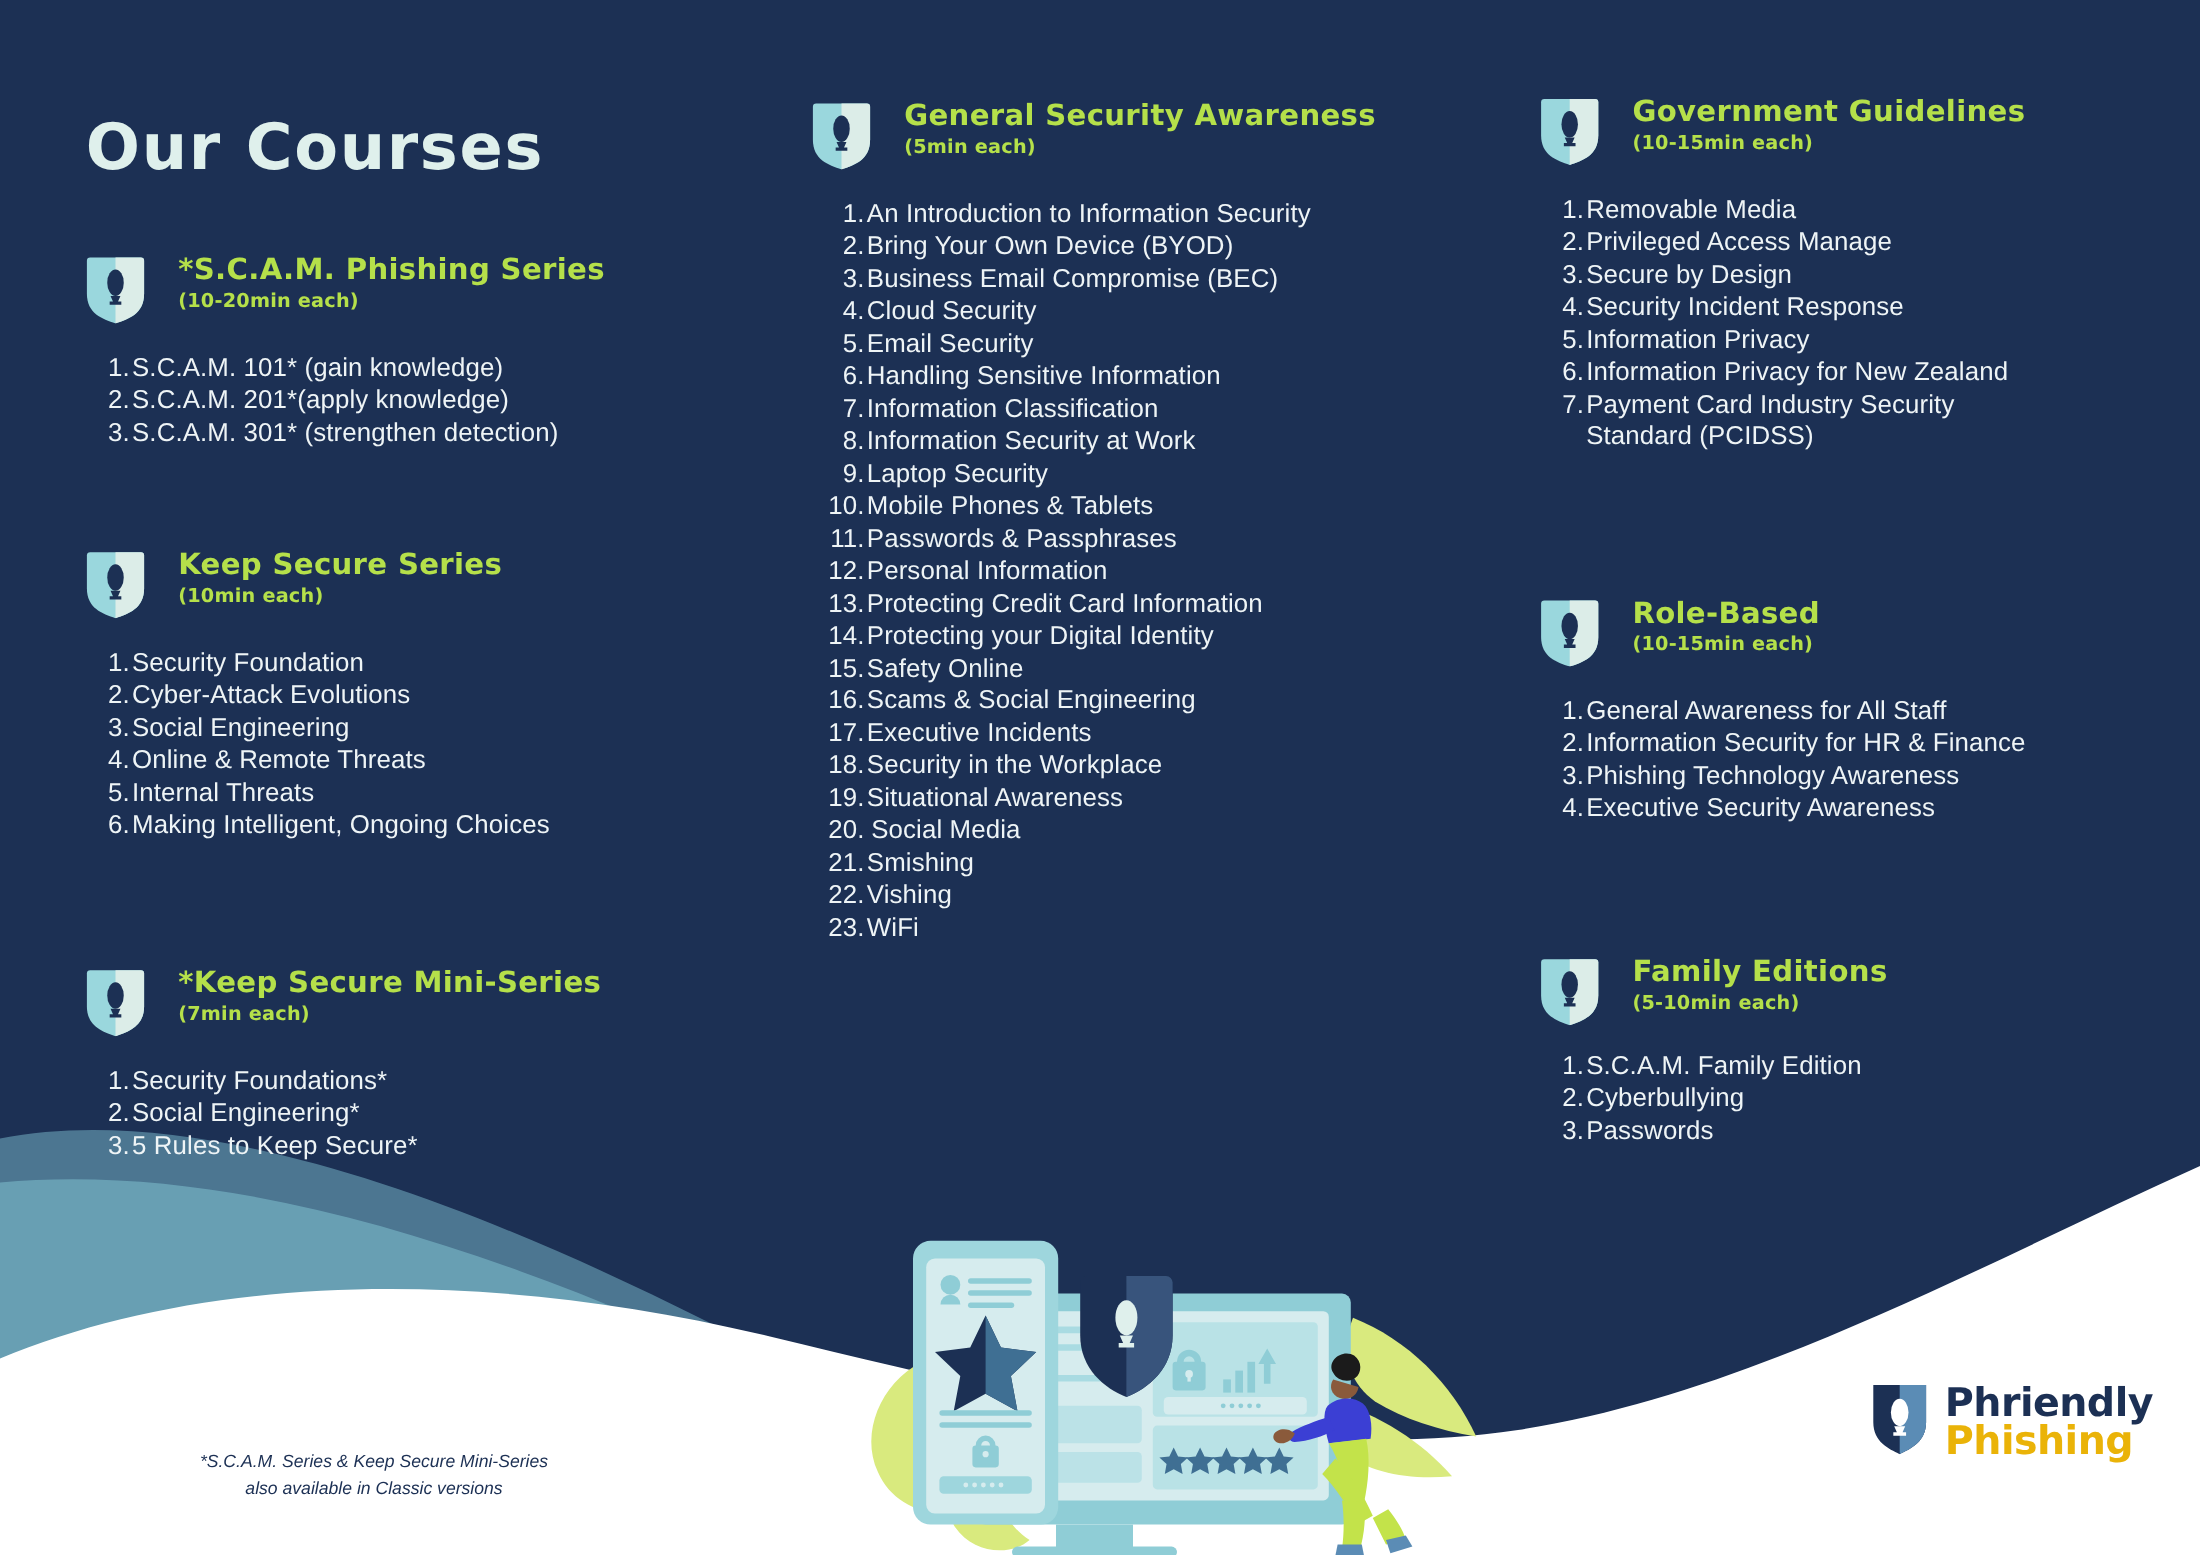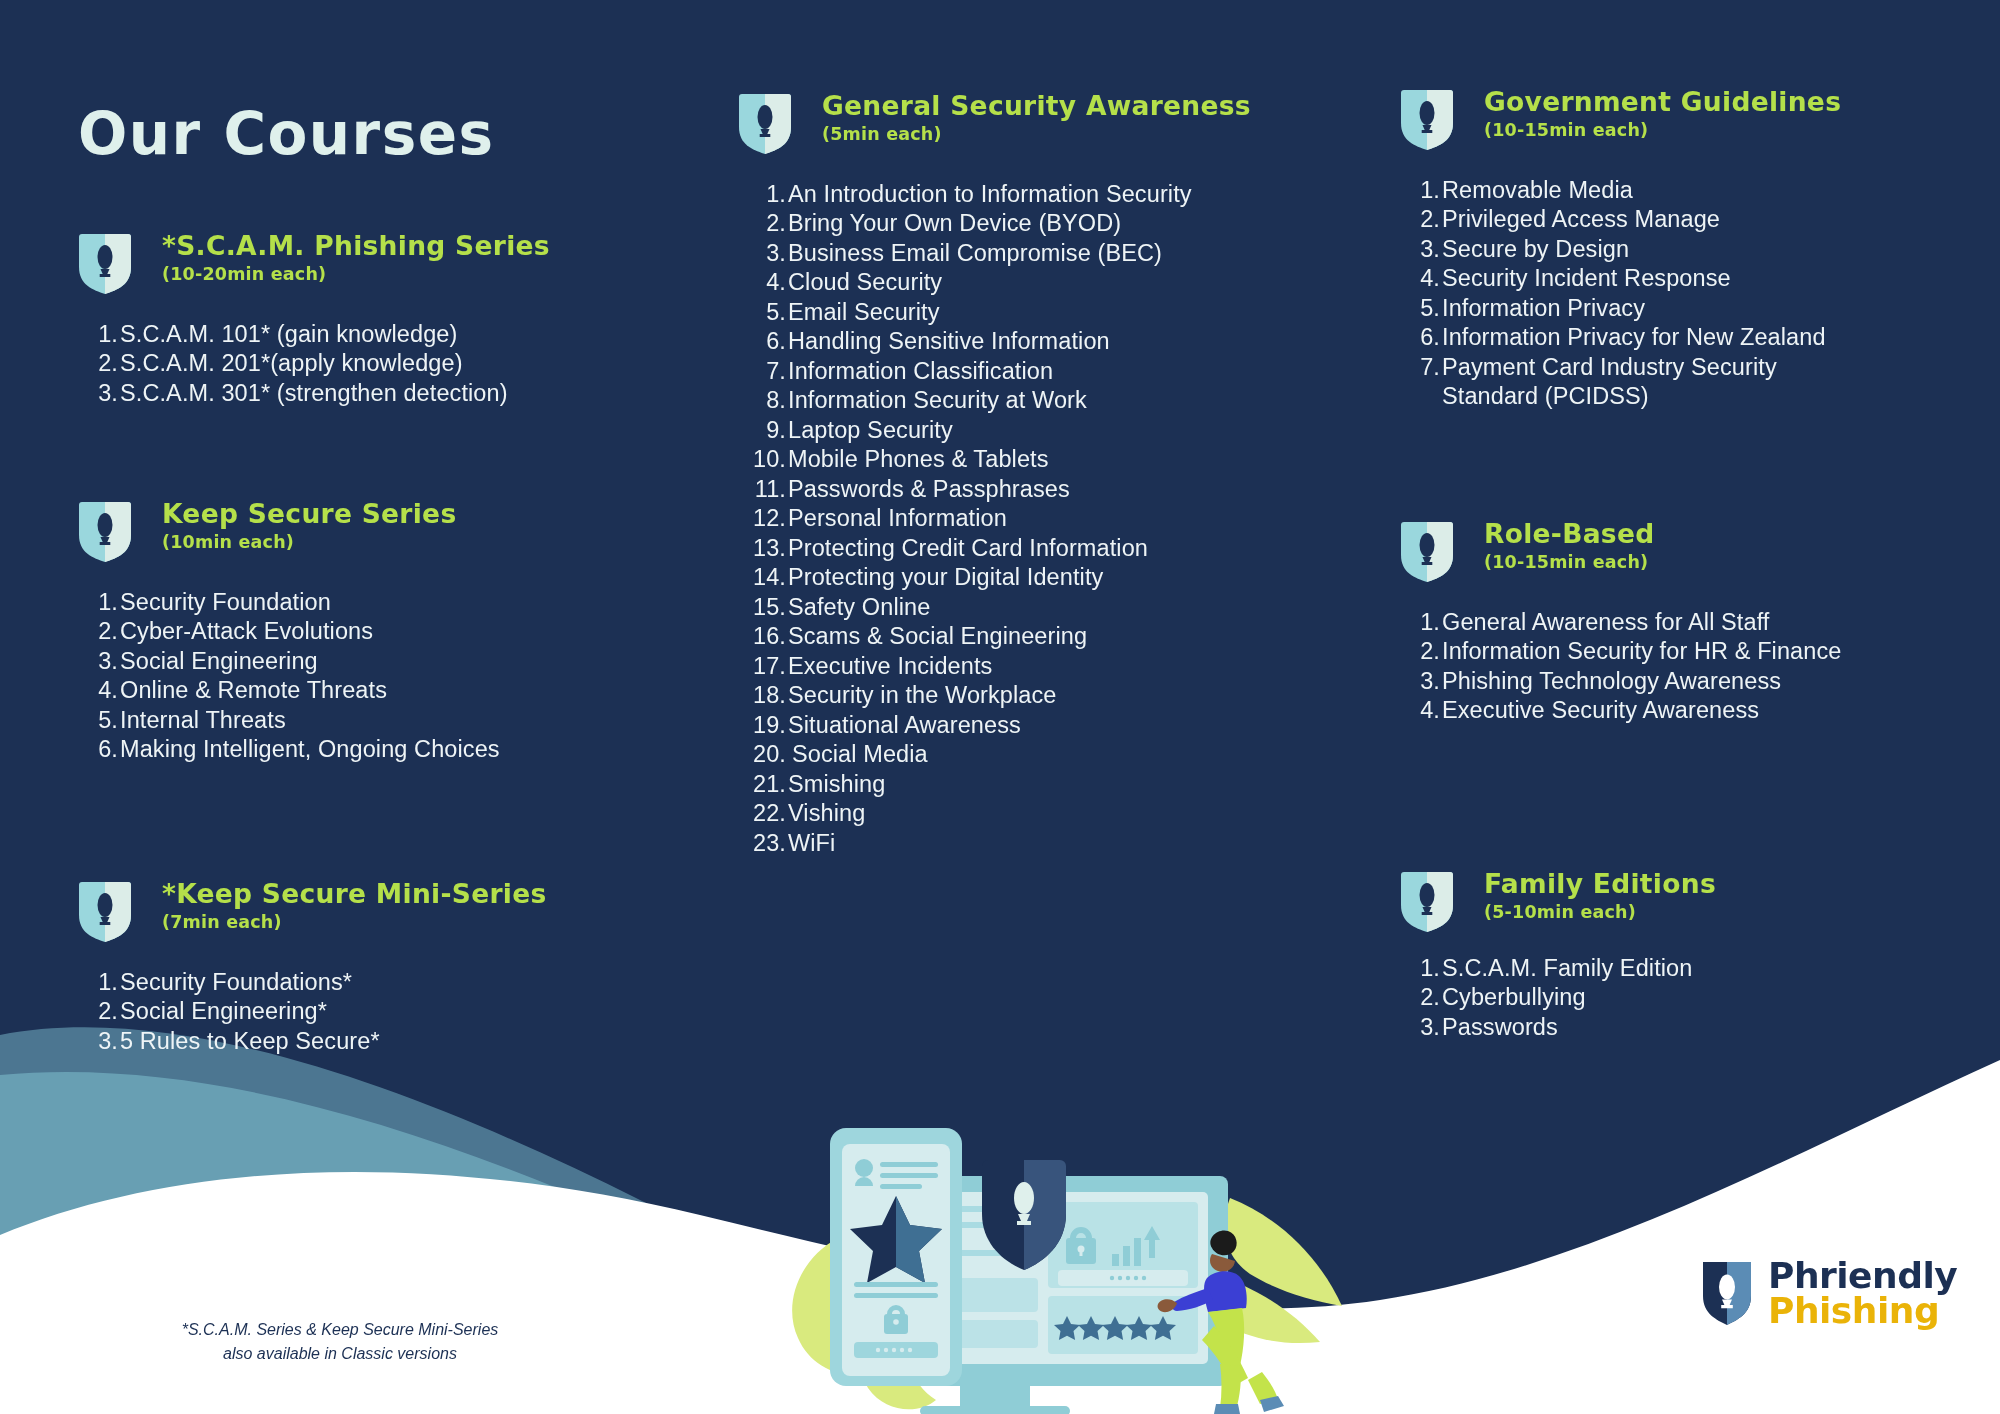--- a/index.html
+++ b/index.html
@@ -59,21 +59,21 @@
   ol.courses.wide li .num{width:48px;min-width:48px;}
 
   
   .footnote{
     position:absolute;left:70px;top:1318px;width:540px;
     text-align:center;
     color:#1c3054;font-style:italic;font-size:16px;line-height:1.52;
   }
 
   
-  .logo{position:absolute;left:1700px;top:1258px;display:flex;align-items:center;gap:14px;}
+  .logo{position:absolute;left:1700px;top:1258px;display:flex;align-items:flex-start;gap:14px;}
   .logo .mark{width:54px;height:64px;}
   .logo .words{display:flex;flex-direction:column;line-height:0.98;}
   .logo .w1{font-size:36px;font-weight:700;color:#1c3054;font-family:"DejaVu Sans",sans-serif;letter-spacing:-.5px;}
   .logo .w2{font-size:36px;font-weight:700;color:#eab308;font-family:"DejaVu Sans",sans-serif;letter-spacing:-.5px;}
 
   
   #illus{position:absolute;left:760px;top:1088px;width:600px;height:326px;z-index:4;}
 </style>
 </head>
 <body>
@@ -428,21 +428,21 @@
           <span class="num">6.</span>
           <span class="txt">Information Privacy for New Zealand</span>
         </li>
       <li style="align-items:flex-start;">
           <span class="num">7.</span>
           <span class="txt" style="max-width:380px;">Payment Card Industry Security Standard (PCIDSS)</span>
         </li>
     </ol>
   </div>
 
-  <div class="section" style="left:1400px; top:520px; width:560px;">
+  <div class="section" style="left:1400px; top:544px; width:560px;">
     <div class="sec-head">
       <svg class="shield" viewBox="0 0 54 62">
         <path d="M4,2 h46 a3,3 0 0 1 3,3 v30 c0,18 -14,23 -26,27 -12,-4 -26,-9 -26,-27 v-30 a3,3 0 0 1 3,-3 z" fill="#9ad7dd"></path>
         <path d="M27,2 h23 a3,3 0 0 1 3,3 v30 c0,18 -14,23 -26,27 z" fill="#dcede8"></path>
         <ellipse cx="27" cy="25" rx="7.5" ry="12" fill="#1c3054"></ellipse>
         <path d="M22.5,37 h9 l-2.2,5 h3 v3 h-10.6 v-3 h3 z" fill="#1c3054"></path>
       </svg>
       <span class="sec-title">Role-Based</span>
       <span class="sec-sub">(10-15min each)</span>
     </div>

